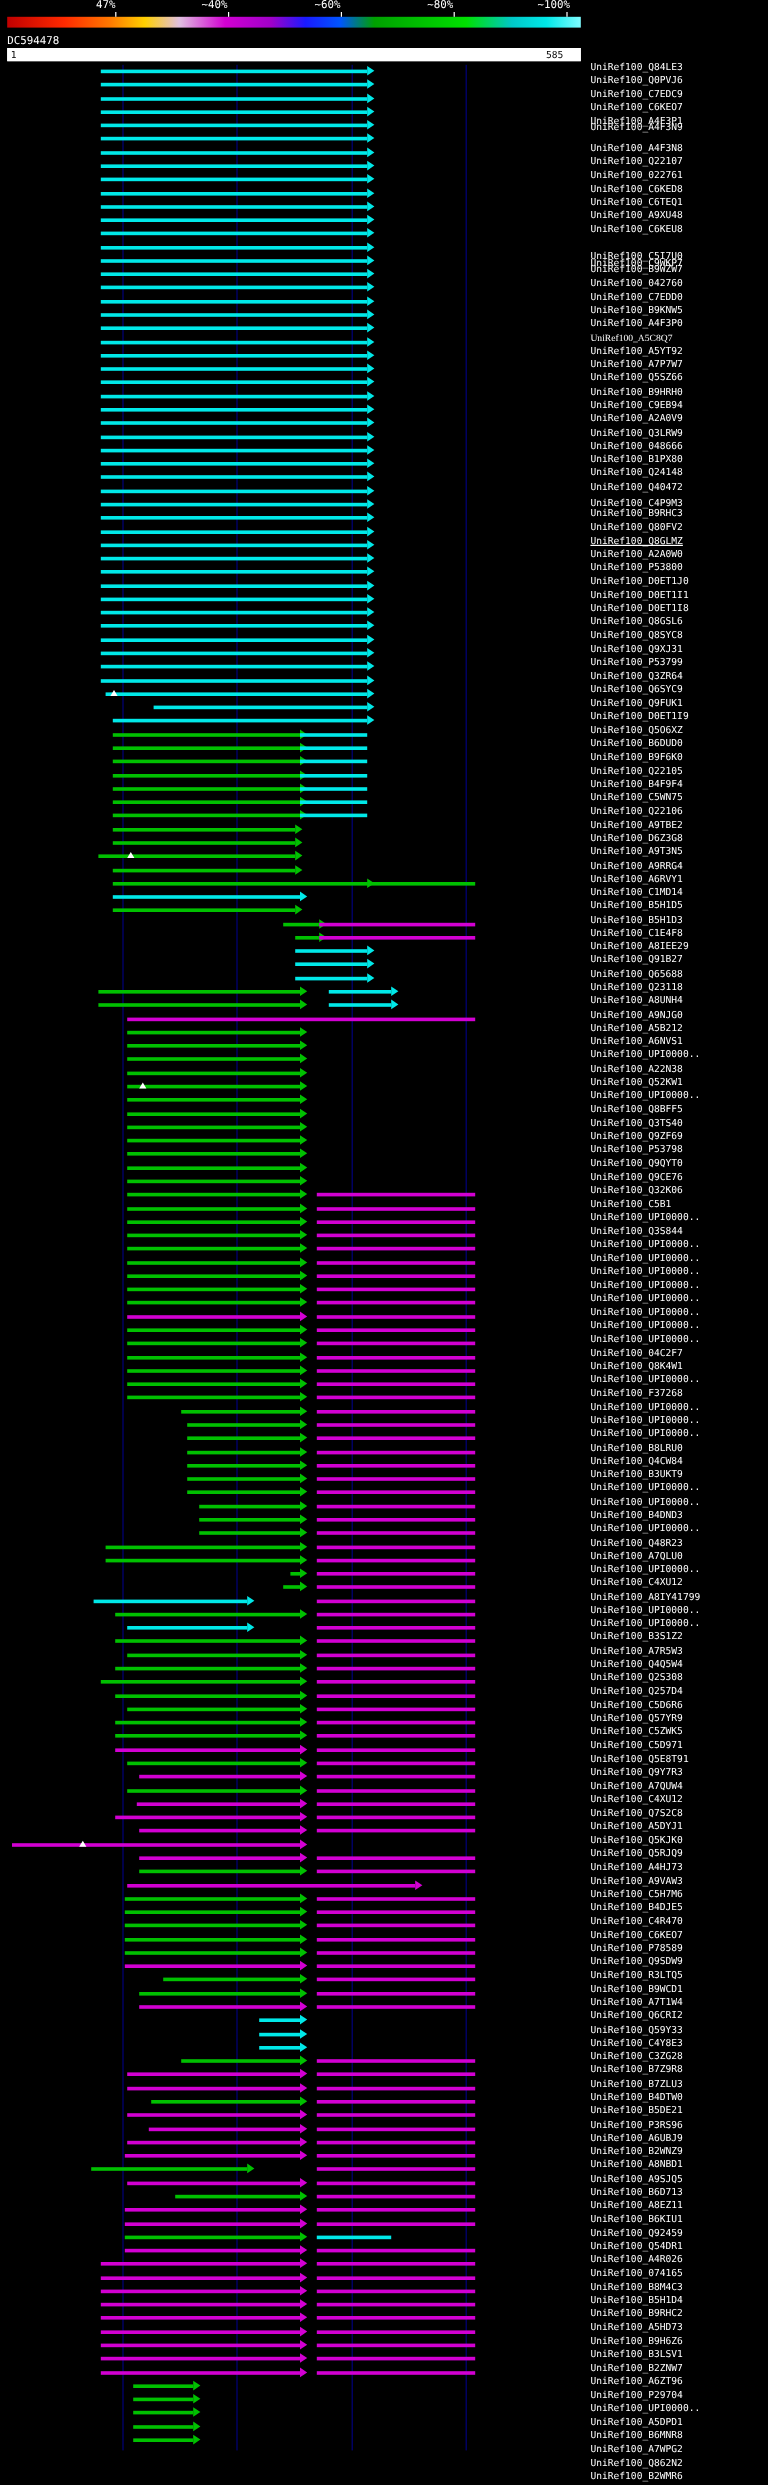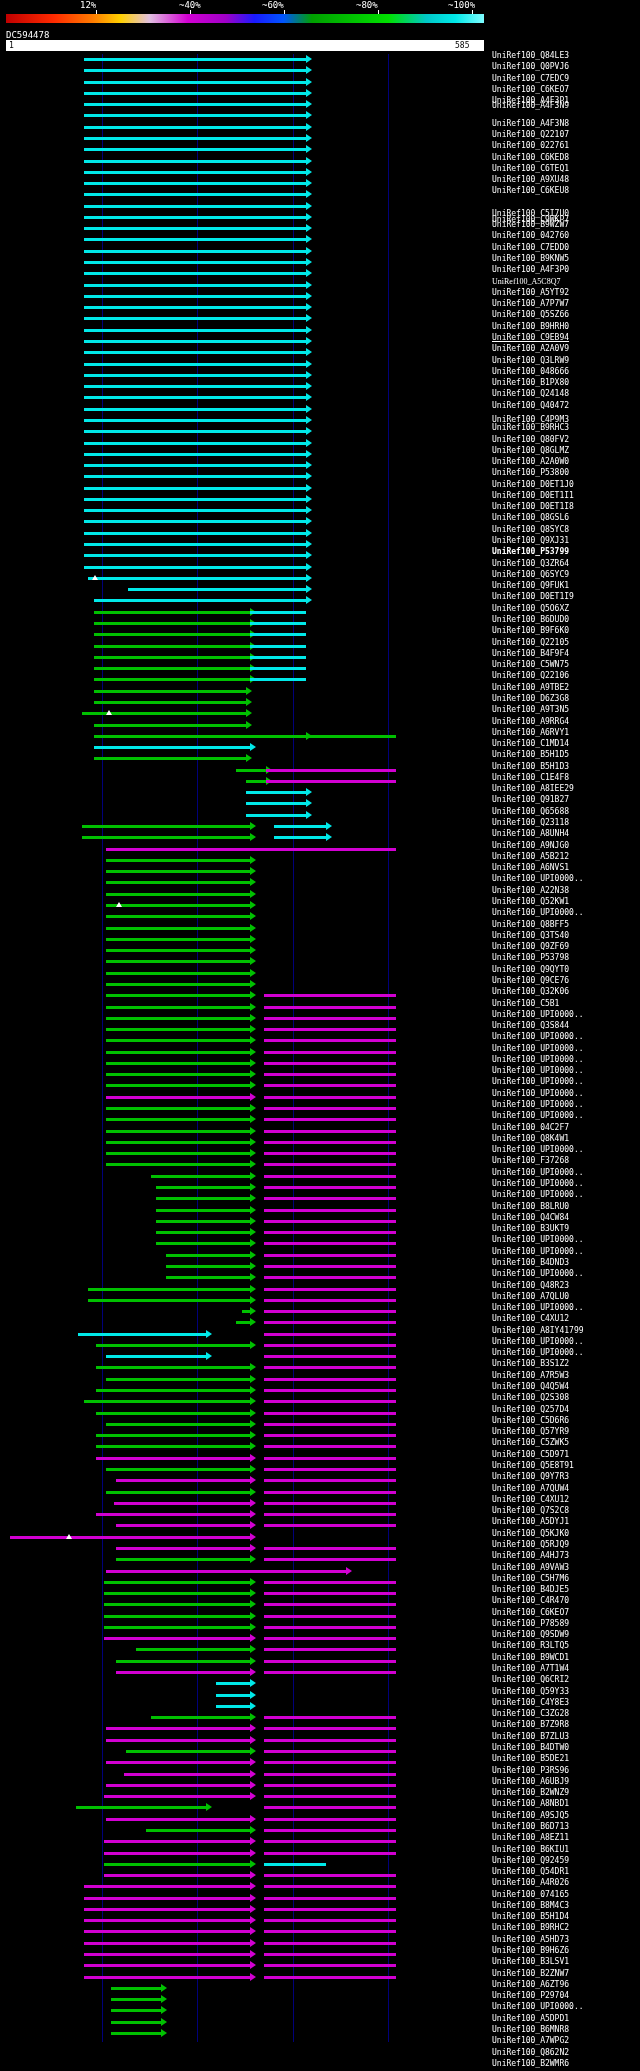--- a/index.html
+++ b/index.html
@@ -88,22 +88,22 @@
     font-family: "DejaVu Sans", sans-serif;
   }
 </style>
 </head>
 <body>
 
 <div id="root">
 
   <div id="scale-wrap">
     <div id="scale-bar"></div>
-    <div class="scale-lbl" style="left:80px">12%</div>
-    <div class="scale-lbl" style="left:179px">~40%</div>
+    <div class="scale-lbl" style="left:80px">47%</div>
+    <div class="scale-lbl" style="left:168px">~40%</div>
     <div class="scale-lbl" style="left:262px">~60%</div>
     <div class="scale-lbl" style="left:356px">~80%</div>
     <div class="scale-lbl" style="left:448px">~100%</div>
     <div class="scale-tick" style="left:96px"></div>
     <div class="scale-tick" style="left:190px"></div>
     <div class="scale-tick" style="left:284px"></div>
     <div class="scale-tick" style="left:378px"></div>
     <div class="scale-tick" style="left:472px"></div>
   </div>
 
@@ -942,40 +942,40 @@
       <div class="lbl" style="top: 169.2px;">UniRef100_B9WZW7</div>
       <div class="lbl" style="top: 180.48px;">UniRef100_042760</div>
       <div class="lbl" style="top: 191.76px;">UniRef100_C7EDD0</div>
       <div class="lbl" style="top: 203.04px;">UniRef100_B9KNW5</div>
       <div class="lbl" style="top: 214.32px;">UniRef100_A4F3P0</div>
       <div class="lbl" style="top: 225.6px; font-family: Liberation Serif, serif;">UniRef100_A5C8Q7</div>
       <div class="lbl" style="top: 236.88px;">UniRef100_A5YT92</div>
       <div class="lbl" style="top: 248.16px;">UniRef100_A7P7W7</div>
       <div class="lbl" style="top: 259.44px;">UniRef100_Q5SZ66</div>
       <div class="lbl" style="top: 270.72px;">UniRef100_B9HRH0</div>
-      <div class="lbl" style="top: 282px; text-decoration: underline;">UniRef100_C9EB94</div>
+      <div class="lbl" style="top: 282px;">UniRef100_C9EB94</div>
       <div class="lbl" style="top: 293.28px;">UniRef100_A2A0V9</div>
       <div class="lbl" style="top: 304.56px;">UniRef100_Q3LRW9</div>
       <div class="lbl" style="top: 315.84px;">UniRef100_048666</div>
       <div class="lbl" style="top: 327.12px;">UniRef100_B1PX80</div>
       <div class="lbl" style="top: 338.4px;">UniRef100_Q24148</div>
       <div class="lbl" style="top: 349.68px;">UniRef100_Q40472</div>
       <div class="lbl" style="top: 364px;">UniRef100_C4P9M3</div>
       <div class="lbl" style="top: 372.24px;">UniRef100_B9RHC3</div>
       <div class="lbl" style="top: 383.52px;">UniRef100_Q80FV2</div>
-      <div class="lbl" style="top: 394.8px;">UniRef100_Q8GLMZ</div>
+      <div class="lbl" style="top: 394.8px; text-decoration: underline;">UniRef100_Q8GLMZ</div>
       <div class="lbl" style="top: 406.08px;">UniRef100_A2A0W0</div>
       <div class="lbl" style="top: 417.36px;">UniRef100_P53800</div>
       <div class="lbl" style="top: 428.64px;">UniRef100_D0ET1J0</div>
       <div class="lbl" style="top: 439.92px;">UniRef100_D0ET1I1</div>
       <div class="lbl" style="top: 451.2px;">UniRef100_D0ET1I8</div>
       <div class="lbl" style="top: 462.48px;">UniRef100_Q8GSL6</div>
       <div class="lbl" style="top: 473.76px;">UniRef100_Q8SYC8</div>
       <div class="lbl" style="top: 485.04px;">UniRef100_Q9XJ31</div>
-      <div class="lbl" style="top: 496.32px; font-weight: bold;">UniRef100_P53799</div>
+      <div class="lbl" style="top: 496.32px;">UniRef100_P53799</div>
       <div class="lbl" style="top: 507.6px;">UniRef100_Q3ZR64</div>
       <div class="lbl" style="top: 518.88px;">UniRef100_Q6SYC9</div>
       <div class="lbl" style="top: 530.16px;">UniRef100_Q9FUK1</div>
       <div class="lbl" style="top: 541.44px;">UniRef100_D0ET1I9</div>
       <div class="lbl" style="top: 552.72px;">UniRef100_Q5O6XZ</div>
       <div class="lbl" style="top: 564px;">UniRef100_B6DUD0</div>
       <div class="lbl" style="top: 575.28px;">UniRef100_B9F6K0</div>
       <div class="lbl" style="top: 586.56px;">UniRef100_Q22105</div>
       <div class="lbl" style="top: 597.84px;">UniRef100_B4F9F4</div>
       <div class="lbl" style="top: 609.12px;">UniRef100_C5WN75</div>

